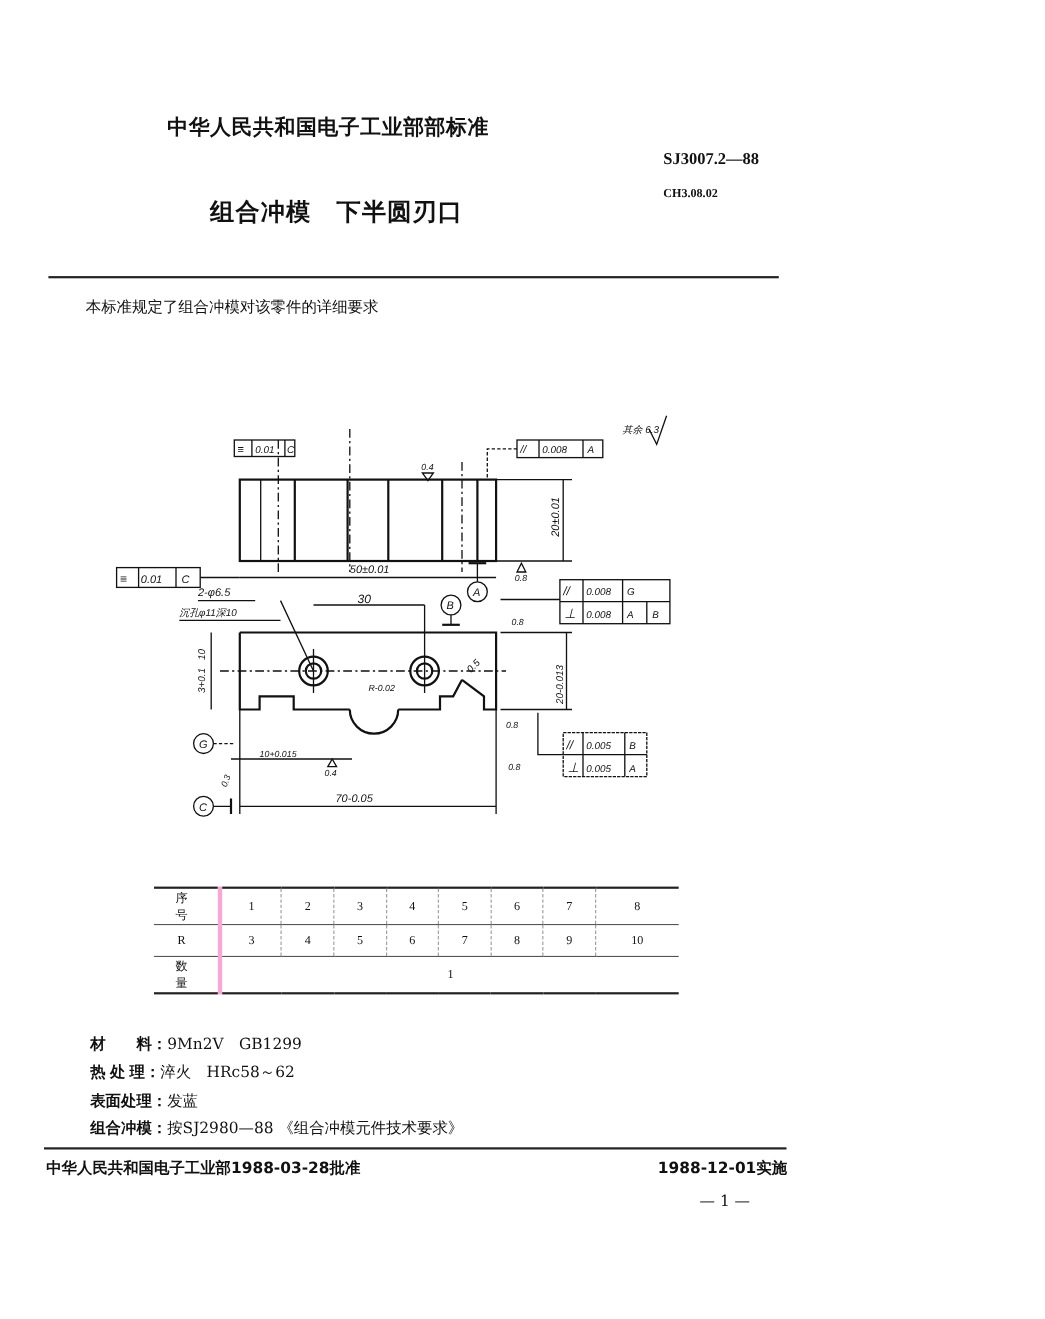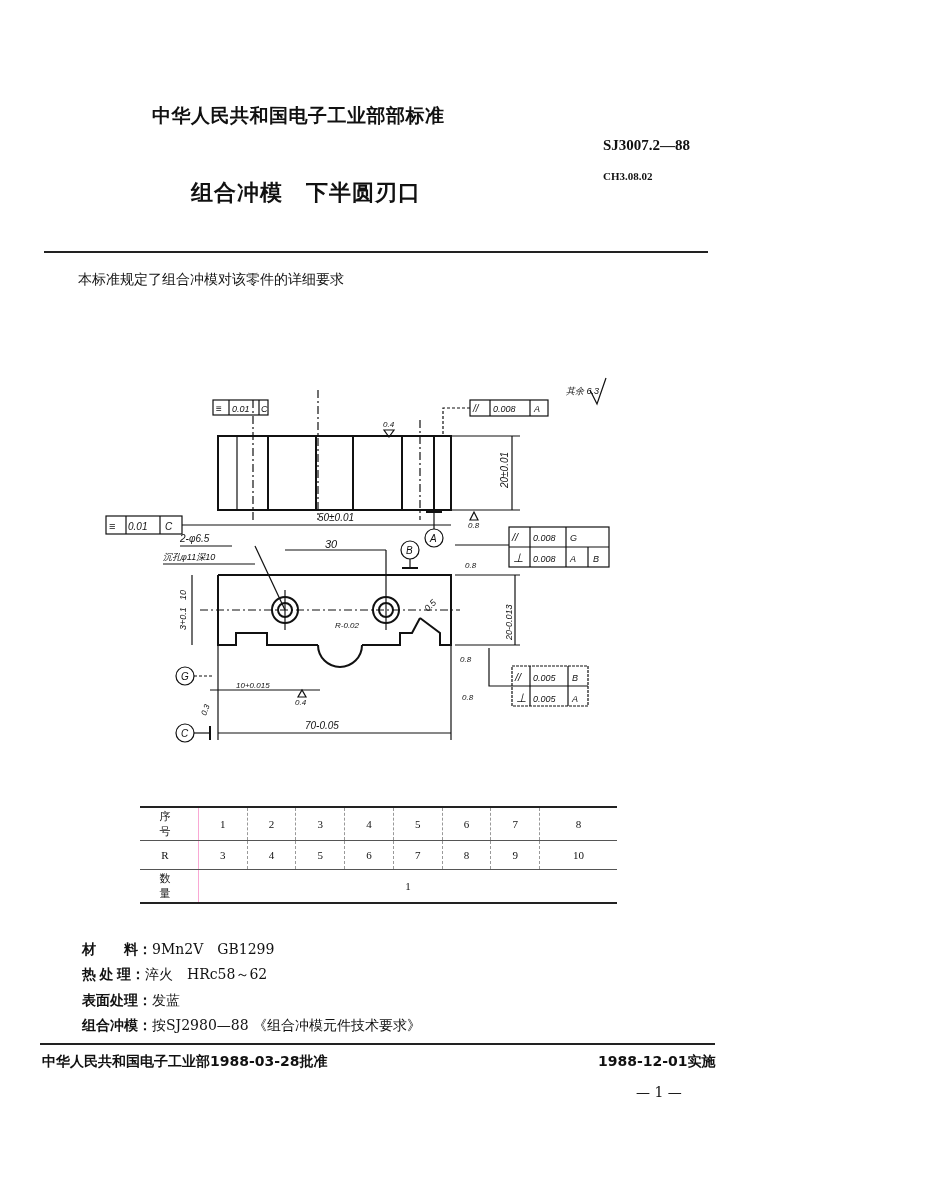--- a/index.html
+++ b/index.html
@@ -10,23 +10,23 @@
   .std-code { left:603px; top:137px; font-family:"Liberation Serif",serif; font-weight:bold; font-size:15px; }
   .std-code2 { left:603px; top:170px; font-family:"Liberation Serif",serif; font-weight:bold; font-size:11px; }
   .doc-title { left:191px; top:178px; font-family:"DejaVu Sans","Liberation Sans",sans-serif; font-weight:bold; font-size:22px; letter-spacing:1px; }
   .rule-top { left:44px; top:251px; width:664px; height:2px; background:#222; }
   .intro { left:78px; top:271px; font-size:14px;text-align:right; }
   .drawing { left:100px; top:365px; width:560px; height:400px; }
   table.spec { position:absolute; left:140px; top:806px; width:477px; border-collapse:collapse; font-size:11px; font-family:"Liberation Serif",serif; }
   table.spec td { height:26px; text-align:center; border-bottom:1px solid #555; border-left:1px dashed #999; }
   table.spec tr:first-child td { border-top:2px solid #222; }
   table.spec tr:last-child td { border-bottom:2px solid #222; }
-  table.spec td.hd { border-left:none; border-right:1px solid #f9a8d4; width:56px; letter-spacing:8px; }
+  table.spec td.hd { border-left:none; border-right:4px solid #f9a8d4; width:56px; letter-spacing:8px; }
   .mat { left:82px; font-size:14px; }
-  .mat b { font-family:Liberation Serif, serif; font-weight:bold; display:inline-block; }
+  .mat b { font-family:Liberation Sans, sans-serif; font-weight:bold; display:inline-block; }
   .rule-bot { left:40px; top:1043px; width:675px; height:2px; background:#222; }
   .approve { left:42px; top:1053px; font-family:"DejaVu Sans",sans-serif; font-weight:bold; font-size:14px; }
   .effective { left:598px; top:1053px; font-family:"DejaVu Sans",sans-serif; font-weight:bold; font-size:14px; }
   .page { left:636px; top:1084px; font-size:14px; }
   svg text { font-family:"Liberation Sans",sans-serif; font-style:italic; }
 </style>
 </head>
 <body>
 
 <div class="abs org-title">中华人民共和国电子工业部部标准</div>

